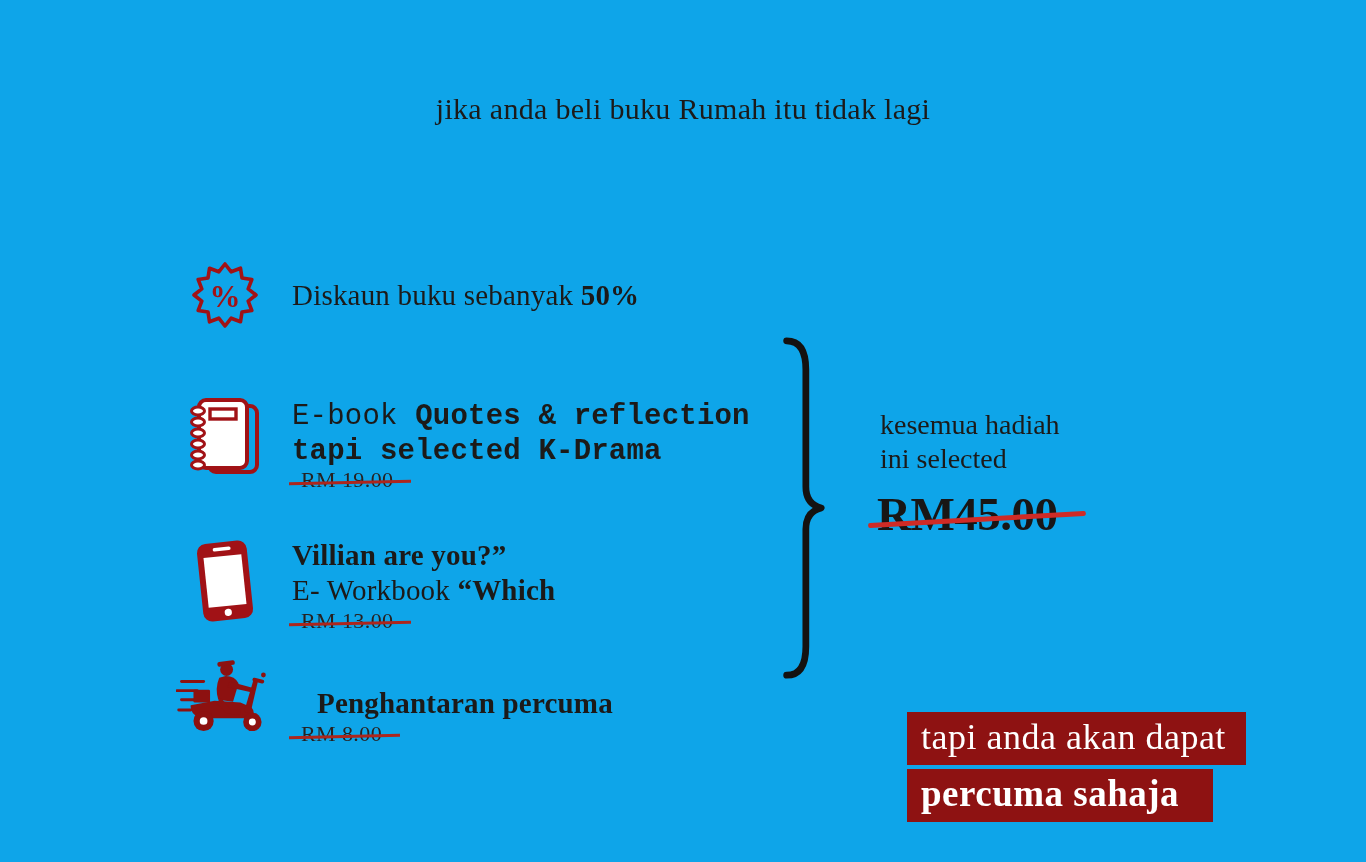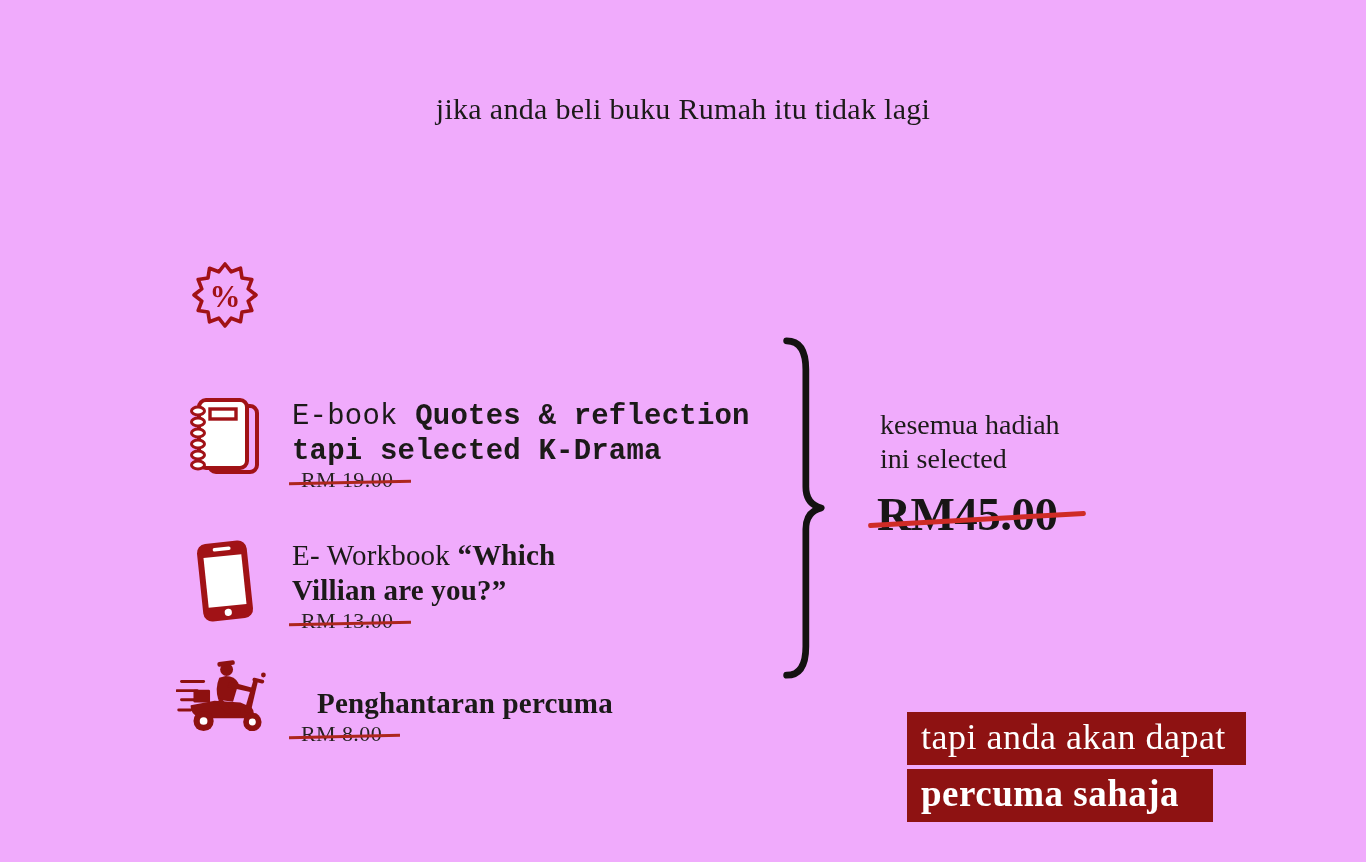--- a/index.html
+++ b/index.html
@@ -1,17 +1,17 @@
 <!DOCTYPE html>
 <html><head>
 <meta charset="utf-8">
 <style>
   html,body{margin:0;padding:0;background:#ffffff;}
   .canvas{
-    position:relative;width:1366px;height:862px;background:#f0abfc;overflow:hidden;
+    position:relative;width:1366px;height:862px;background:#0ea5e9;overflow:hidden;
     font-family:"Liberation Serif", serif;color:#1c1a19;
   }
   
   .heading{position:absolute;top:86px;left:0;width:100%;text-align:center;
     font-size:30px;line-height:45px;letter-spacing:.3px;}
   .heading b{font-weight:bold;}
   
   .benefit-text{position:absolute;left:292px;font-size:29px;line-height:35px;letter-spacing:.2px;}
   .benefit-text b{font-weight:bold;}
   .price{position:absolute;left:301px;font-size:22px;color:#262222;letter-spacing:.4px;}
@@ -39,20 +39,21 @@
 <div class="canvas">
 
   <div class="heading">
     <div>jika anda beli buku Rumah itu tidak lagi</div>
   </div>
 
   <svg class="benefit-icon" style="left:191px;top:261px;" width="68" height="68" viewBox="0 0 68 68">
     <polygon points="65,34 57.2,40.2 60.8,49.5 51,51 49.5,60.8 40.2,57.2 34,65 27.8,57.2 18.5,60.8 17,51 7.2,49.5 10.8,40.2 3,34 10.8,27.8 7.2,18.5 17,17 18.5,7.2 27.8,10.8 34,3 40.2,10.8 49.5,7.2 51,17 60.8,18.5 57.2,27.8" fill="none" stroke="#a11216" stroke-width="3.6" stroke-linejoin="round"></polygon>
     <text x="34" y="35.5" text-anchor="middle" dominant-baseline="central" font-family="Liberation Serif, serif" font-size="31" font-weight="bold" fill="#a11216">%</text>
   </svg>
+  <div class="benefit-text" style="top:278px;"><span>Diskaun buku sebanyak </span><b>50%</b></div>
 
   <svg class="benefit-icon" style="left:184px;top:394px;" width="80" height="88" viewBox="0 0 80 88">
     <rect x="25" y="12" width="48" height="66" rx="7" fill="none" stroke="#a11216" stroke-width="4"></rect>
     <rect x="15" y="6" width="48" height="68" rx="7" fill="#ffffff" stroke="#a11216" stroke-width="4"></rect>
     <rect x="26" y="15" width="26" height="10" fill="none" stroke="#a11216" stroke-width="3.4"></rect>
     <ellipse cx="14" cy="17" rx="6.5" ry="4" fill="#ffffff" stroke="#a11216" stroke-width="3"></ellipse>
     <ellipse cx="14" cy="28" rx="6.5" ry="4" fill="#ffffff" stroke="#a11216" stroke-width="3"></ellipse>
     <ellipse cx="14" cy="39" rx="6.5" ry="4" fill="#ffffff" stroke="#a11216" stroke-width="3"></ellipse>
     <ellipse cx="14" cy="50" rx="6.5" ry="4" fill="#ffffff" stroke="#a11216" stroke-width="3"></ellipse>
     <ellipse cx="14" cy="61" rx="6.5" ry="4" fill="#ffffff" stroke="#a11216" stroke-width="3"></ellipse>
@@ -66,22 +67,22 @@
 
   <svg class="benefit-icon" style="left:192px;top:538px;" width="66" height="86" viewBox="0 0 66 86">
     <g transform="rotate(-6 33 43)">
       <rect x="8" y="4" width="50" height="78" rx="9" fill="#a11216"></rect>
       <rect x="14" y="18" width="38" height="50" fill="#ffffff"></rect>
       <rect x="24" y="9" width="18" height="3.6" rx="1.8" fill="#ffffff"></rect>
       <circle cx="33" cy="74.5" r="3.6" fill="#ffffff"></circle>
     </g>
   </svg>
   <div class="benefit-text" style="top:538px;">
+    <div><b>Villian are you?”</b></div>
     <div><span>E- Workbook </span><b>“Which</b></div>
-    <div><b>Villian are you?”</b></div>
   </div>
   <div class="price" style="top:608px;"><span>RM 13.00</span><span class="strike-line"></span></div>
 
   <svg class="benefit-icon" style="left:176px;top:659px;" width="92" height="78" viewBox="0 0 100 84">
     <g stroke="#8d1110" stroke-width="3.2" stroke-linecap="round">
       <line x1="6" y1="24" x2="30" y2="24"></line>
       <line x1="1" y1="34" x2="23" y2="34"></line>
       <line x1="6" y1="44" x2="25" y2="44"></line>
       <line x1="3" y1="55" x2="16" y2="55"></line>
     </g>

